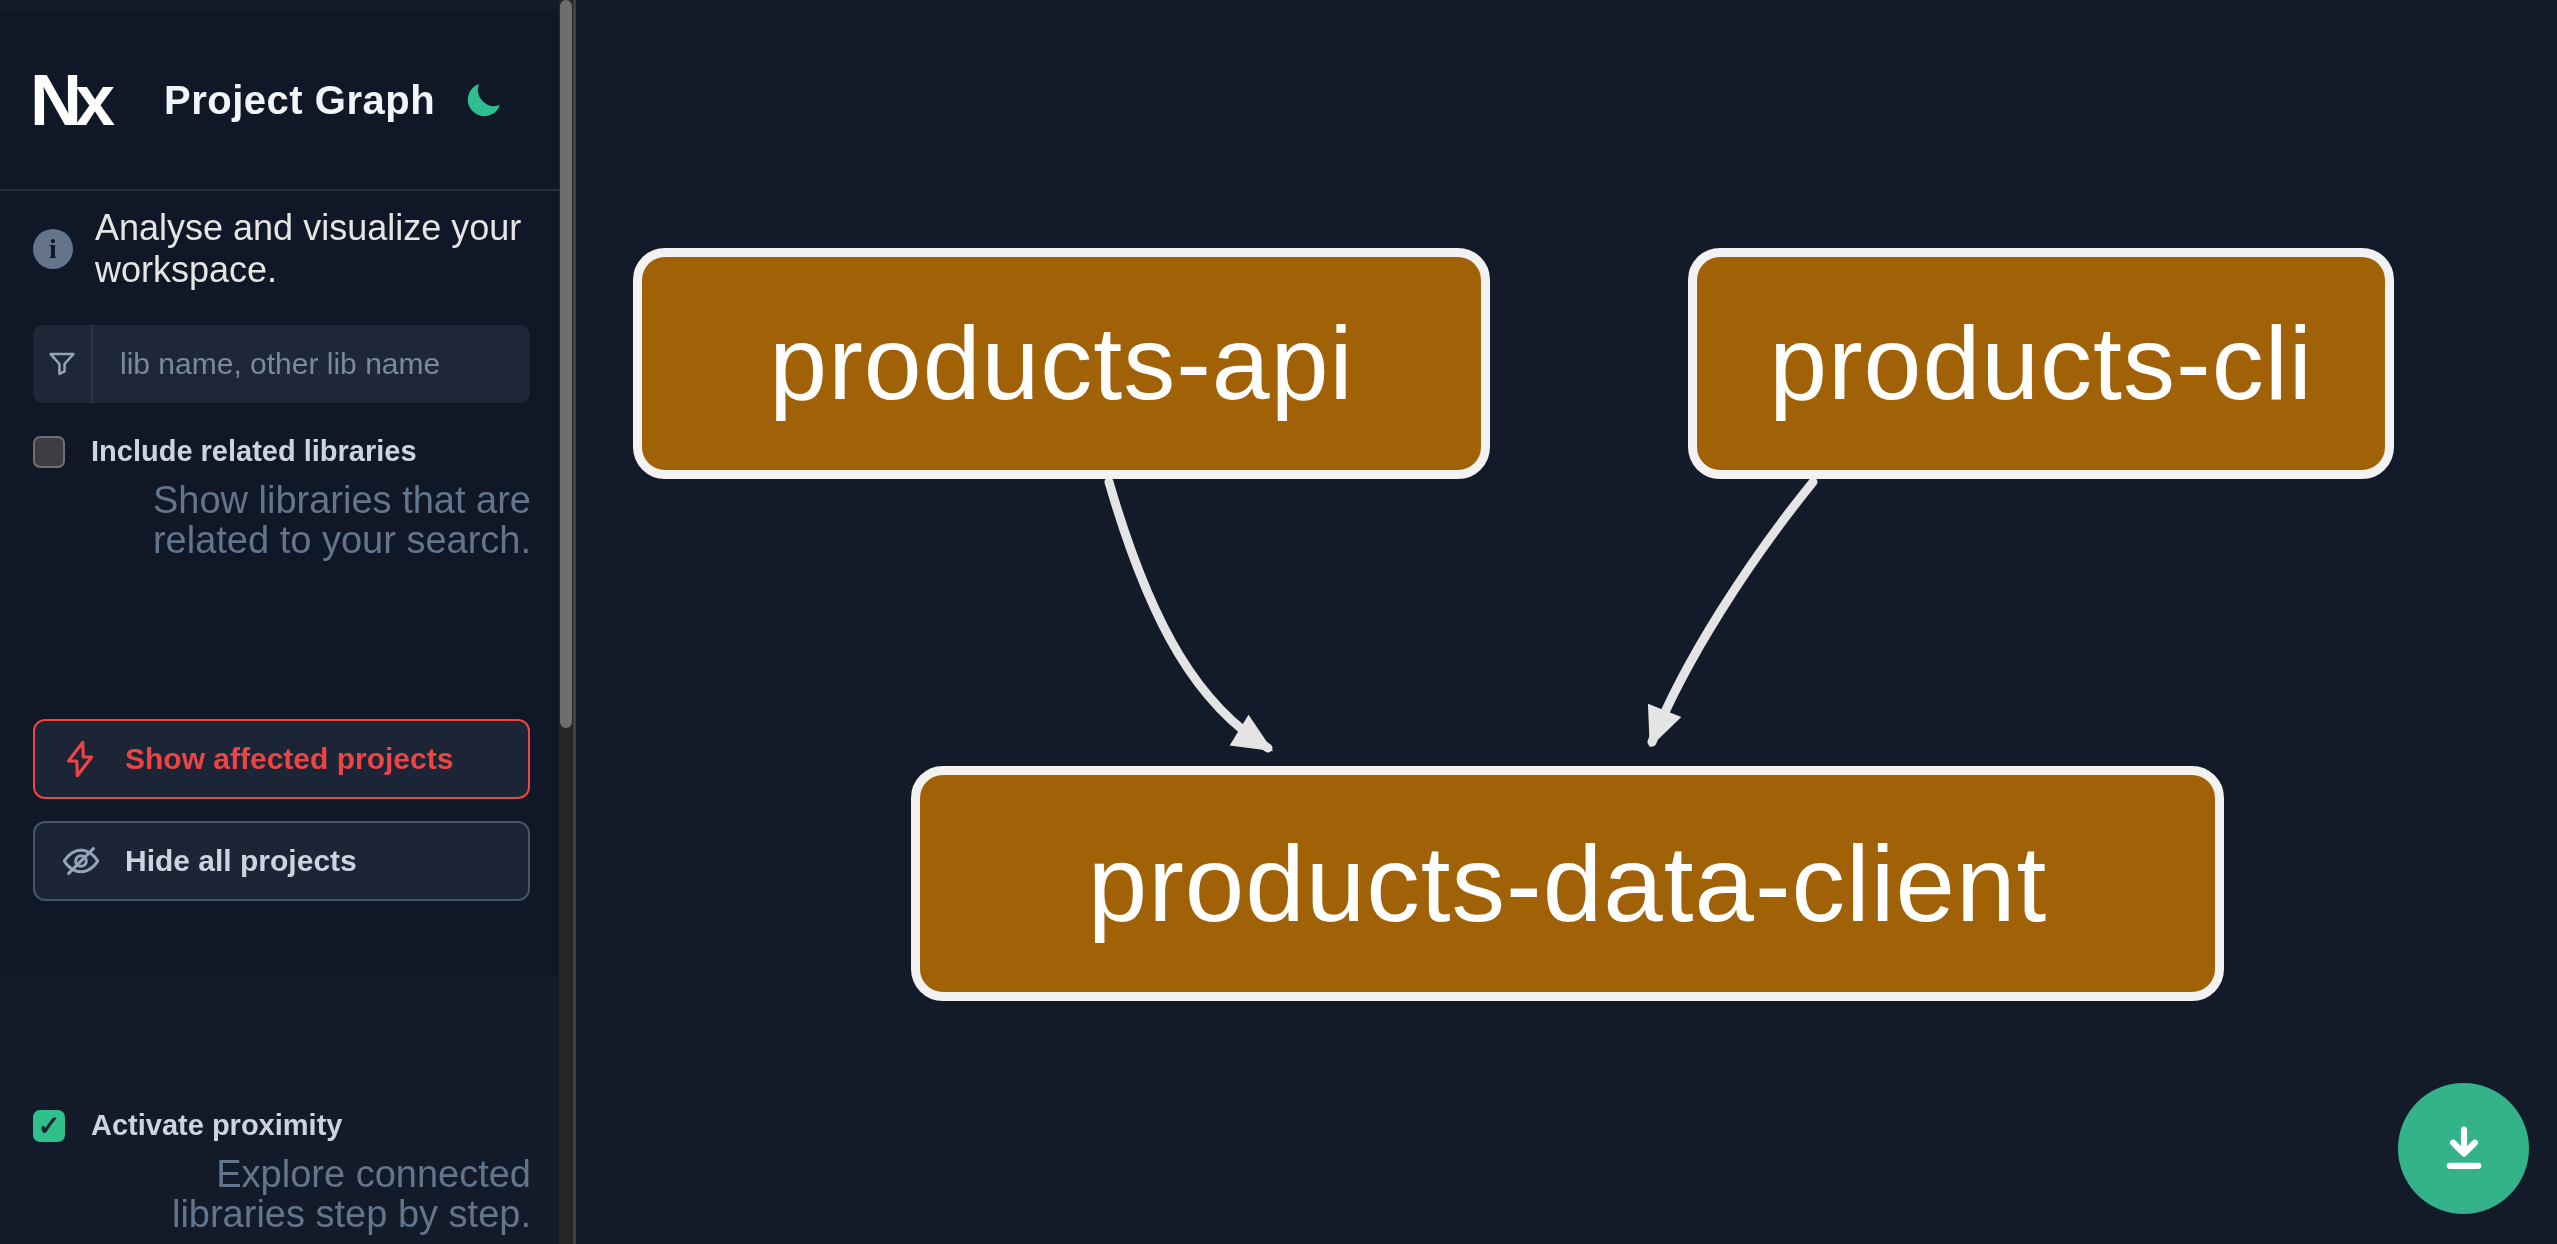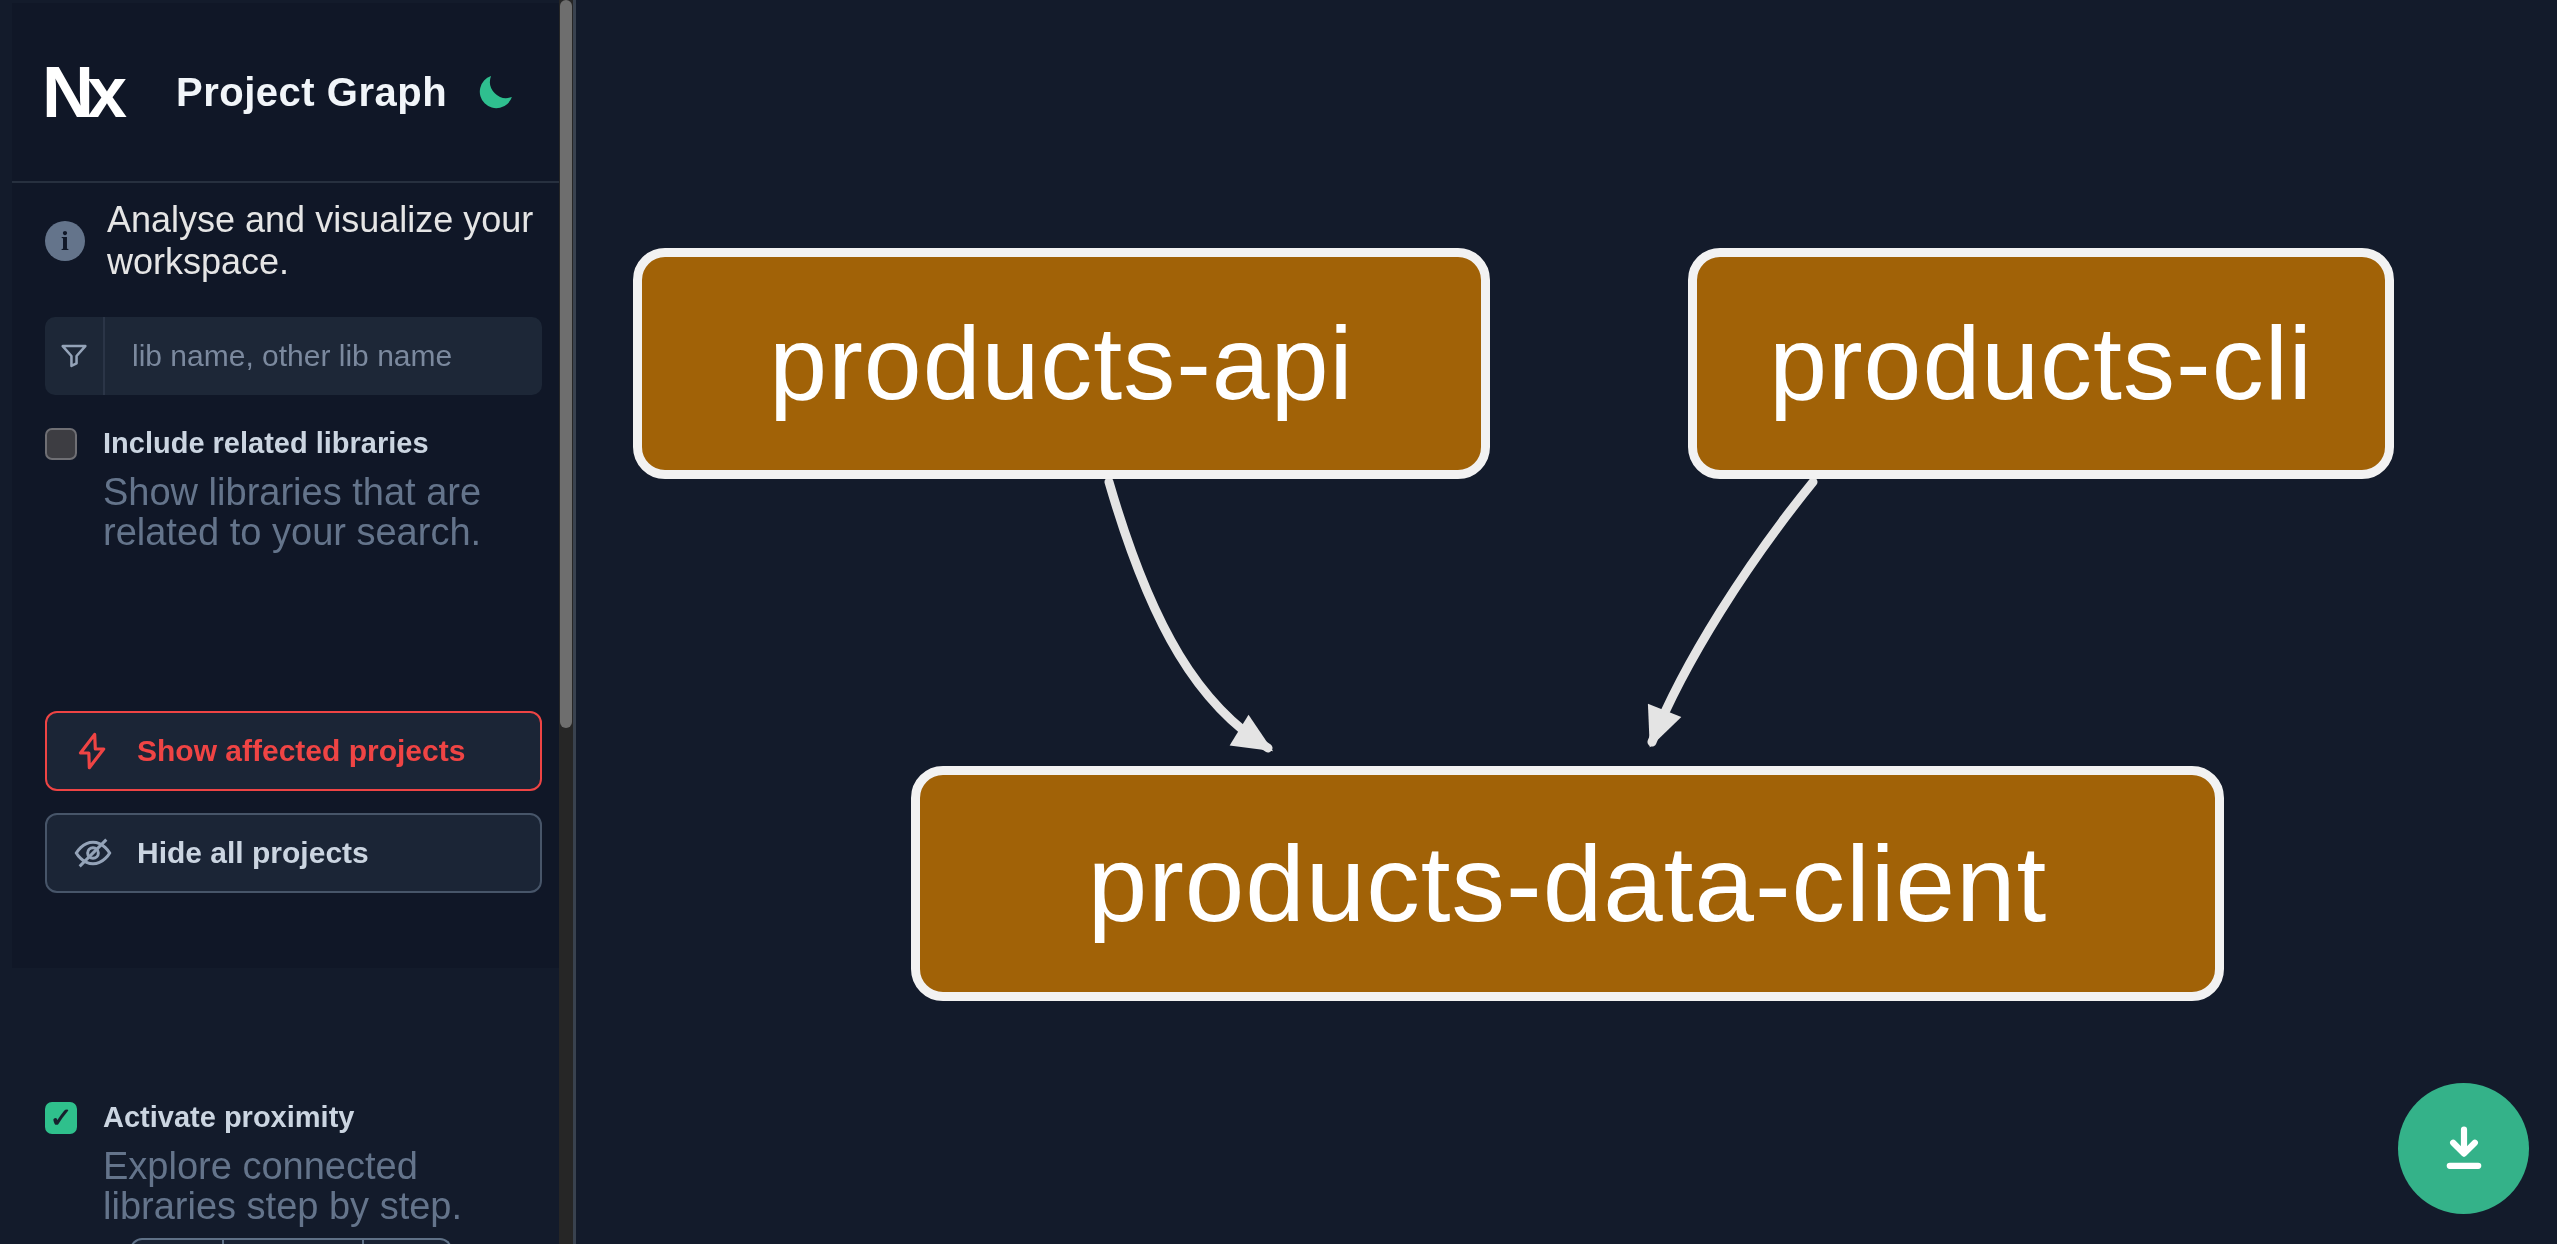--- a/index.html
+++ b/index.html
@@ -5,23 +5,22 @@
   html,body{margin:0;padding:0;}
   body{
     width:2557px;height:1244px;overflow:hidden;position:relative;
     background:#131b2b;
     font-family:"Liberation Sans", sans-serif;
     -webkit-font-smoothing:antialiased;
   }
 
   
   .sidebar{
-    position:absolute;left:0;top:3px;width:559px;height:965px;
+    position:absolute;left:0;top:11px;width:559px;height:965px;
     background:#101727;
-    margin-left:12px;
   }
   .sb-header{
     position:absolute;left:0;top:0;width:559px;height:178px;
     border-bottom:2px solid #27303f;
     display:flex;align-items:center;
   }
   .nx-logo{
     margin-left:30px;
     color:#ffffff;font-size:72px;font-weight:900;letter-spacing:-7px;
     line-height:1;
@@ -52,21 +51,21 @@
     width:58px;display:flex;align-items:center;justify-content:center;
     border-right:2px solid #2b3547;flex:0 0 auto;
   }
   .search-input{
     flex:1;background:transparent;border:none;outline:none;
     padding:0 27px;color:#cbd5e1;font-size:30px;
     font-family:"Liberation Sans",sans-serif;
   }
   .search-input::placeholder{color:#7b899e;opacity:1;}
 
-  .toggle{position:absolute;left:33px;width:470px;}
+  .toggle{position:absolute;left:33px;width:470px;text-align:right;}
   .toggle-top{display:flex;align-items:center;gap:26px;}
   .checkbox{
     width:32px;height:32px;border-radius:7px;flex:0 0 auto;
     background:#3d3d42;border:2px solid #6f6f74;box-sizing:border-box;
   }
   .checkbox.checked{
     background:#2fc08c;border-color:#2fc08c;
     display:flex;align-items:center;justify-content:center;
     color:#17202e;font-size:27px;font-weight:700;
   }

